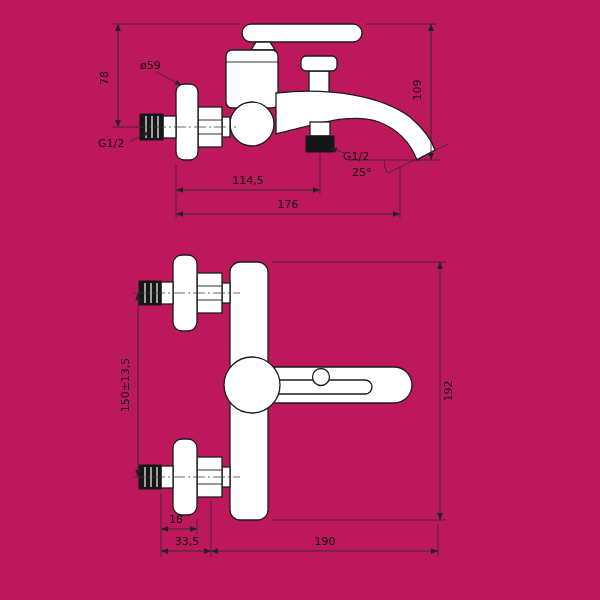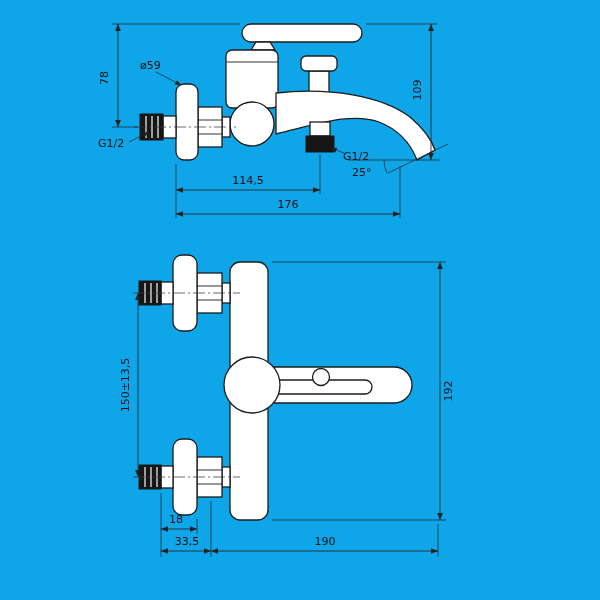--- a/index.html
+++ b/index.html
@@ -1,16 +1,16 @@
 <!DOCTYPE html>
 <html><head>
 <meta charset="utf-8">
 <style>
   html,body{margin:0;padding:0;background:#fff;}
-  #canvas{width:600px;height:600px;background:#0ea5e9;position:relative;overflow:hidden;}
+  #canvas{width:600px;height:600px;background:#be185d;position:relative;overflow:hidden;}
   svg{display:block;}
   .part{fill:#ffffff;stroke:#1c1c1c;stroke-width:1.3;}
   .solid{fill:#161616;stroke:#161616;stroke-width:1;}
   .stripe{stroke:#fafafa;stroke-width:1.2;}
   .facet{stroke:#1c1c1c;stroke-width:0.9;}
   .dim{stroke:#2a2a2a;stroke-width:0.9;fill:none;}
   .thin{stroke:#2a2a2a;stroke-width:0.75;fill:none;}
   .cl{stroke:#3a3a3a;stroke-width:0.75;stroke-dasharray:12 3 2 3;fill:none;}
   text.d{font-family:"DejaVu Sans","Liberation Sans",sans-serif;font-size:11px;fill:#111;}
 </style>

